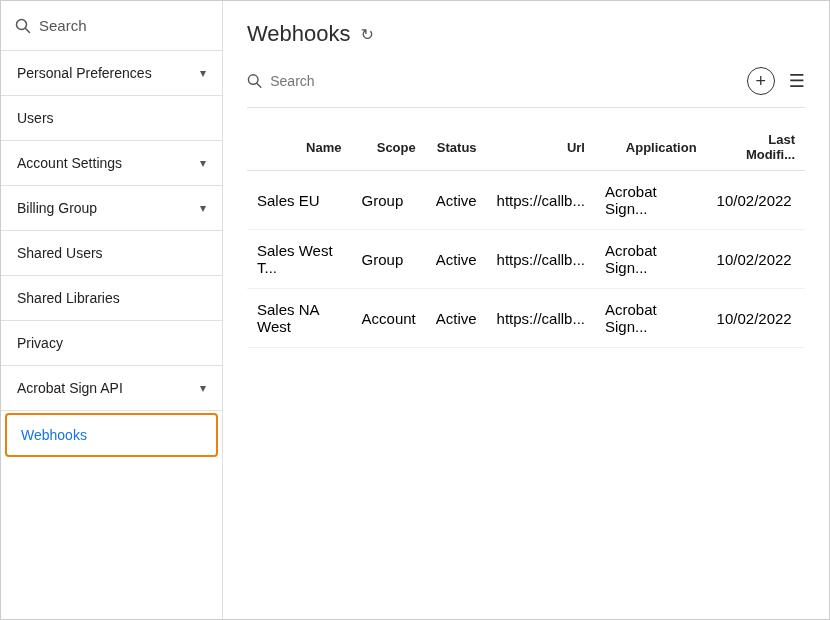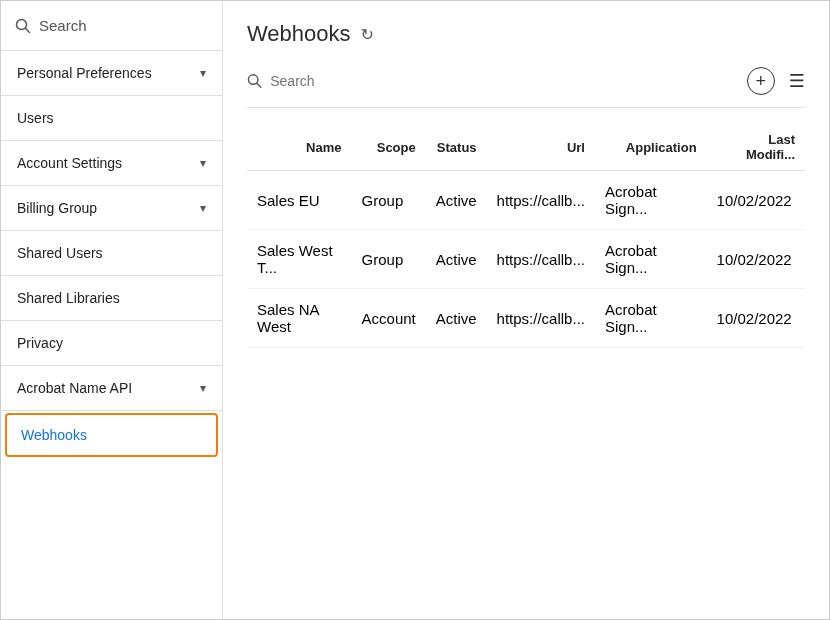--- a/index.html
+++ b/index.html
@@ -188,21 +188,21 @@
       <div class="sidebar-item">
         <span>Shared Users</span>
       </div>
       <div class="sidebar-item">
         <span>Shared Libraries</span>
       </div>
       <div class="sidebar-item">
         <span>Privacy</span>
       </div>
       <div class="sidebar-item">
-        <span>Acrobat Name API</span>
+        <span>Acrobat Sign API</span>
         <span class="chevron">▾</span>
       </div>
       <div class="sidebar-item active-item">
         <span>Webhooks</span>
       </div>
     </div>
 </div>
 
 <div class="main">
   <div class="page-header">

